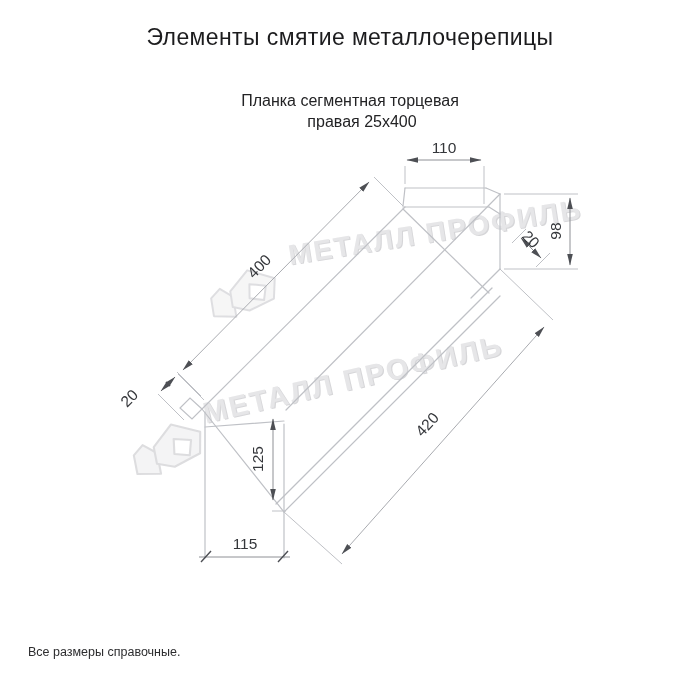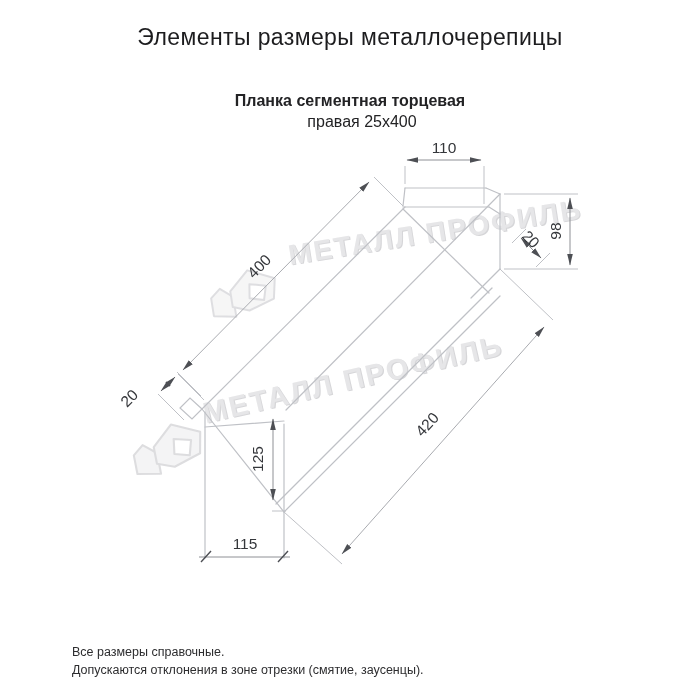--- a/index.html
+++ b/index.html
@@ -8,24 +8,24 @@
     font-family:"Liberation Sans","DejaVu Sans",sans-serif;
   }
   .page-title{
     position:absolute;left:0;top:24px;width:700px;text-align:center;
     font-size:23px;font-weight:400;letter-spacing:.4px;color:#1c1c1e;
   }
   .subtitle{
     position:absolute;left:0;width:700px;text-align:center;
     font-size:16px;font-weight:400;color:#232325;
   }
-  .subtitle.l1{top:92px;font-weight:bold;}
+  .subtitle.l1{top:92px;}
   .subtitle.l2{top:113px;padding-left:12px;}
   .notes{
-    position:absolute;left:28px;color:#2d2d2f;font-size:12.5px;line-height:18px;margin-left:44px;
+    position:absolute;left:28px;color:#2d2d2f;font-size:12.5px;line-height:18px;
   }
   .notes.n1{top:643px;}
   .notes.n2{top:661px;}
   .wm{
     position:absolute;white-space:nowrap;
     font-weight:700;letter-spacing:2px;
     color:#e2e2e4;
     text-shadow:1px 1px 0 #cfcfd2,-1px -1px 0 #ffffff;
     opacity:.85;
   }
@@ -136,18 +136,17 @@
       <text x="263" y="459" text-anchor="middle" transform="rotate(-90 263 459)">125</text>
     </g>
 
     <g>
       <line x1="199" y1="557" x2="290" y2="557" stroke="#8e9095" stroke-width="1"></line>
       <path d="M201,562 L211,551 M278,562 L288,551" stroke="#4d4f54" stroke-width="1.4"></path>
       <text x="245" y="549" text-anchor="middle">115</text>
     </g>
   </svg>
 
-  <div class="page-title">Элементы размеры металлочерепицы</div>
+  <div class="page-title">Элементы смятие металлочерепицы</div>
   <div class="subtitle l1">Планка сегментная торцевая</div>
   <div class="subtitle l2">правая 25х400</div>
   <div class="notes n1">Все размеры справочные.</div>
-  <div class="notes n2">Допускаются отклонения в зоне отрезки (смятие, заусенцы).</div>
 </div>
 
 </body></html>

